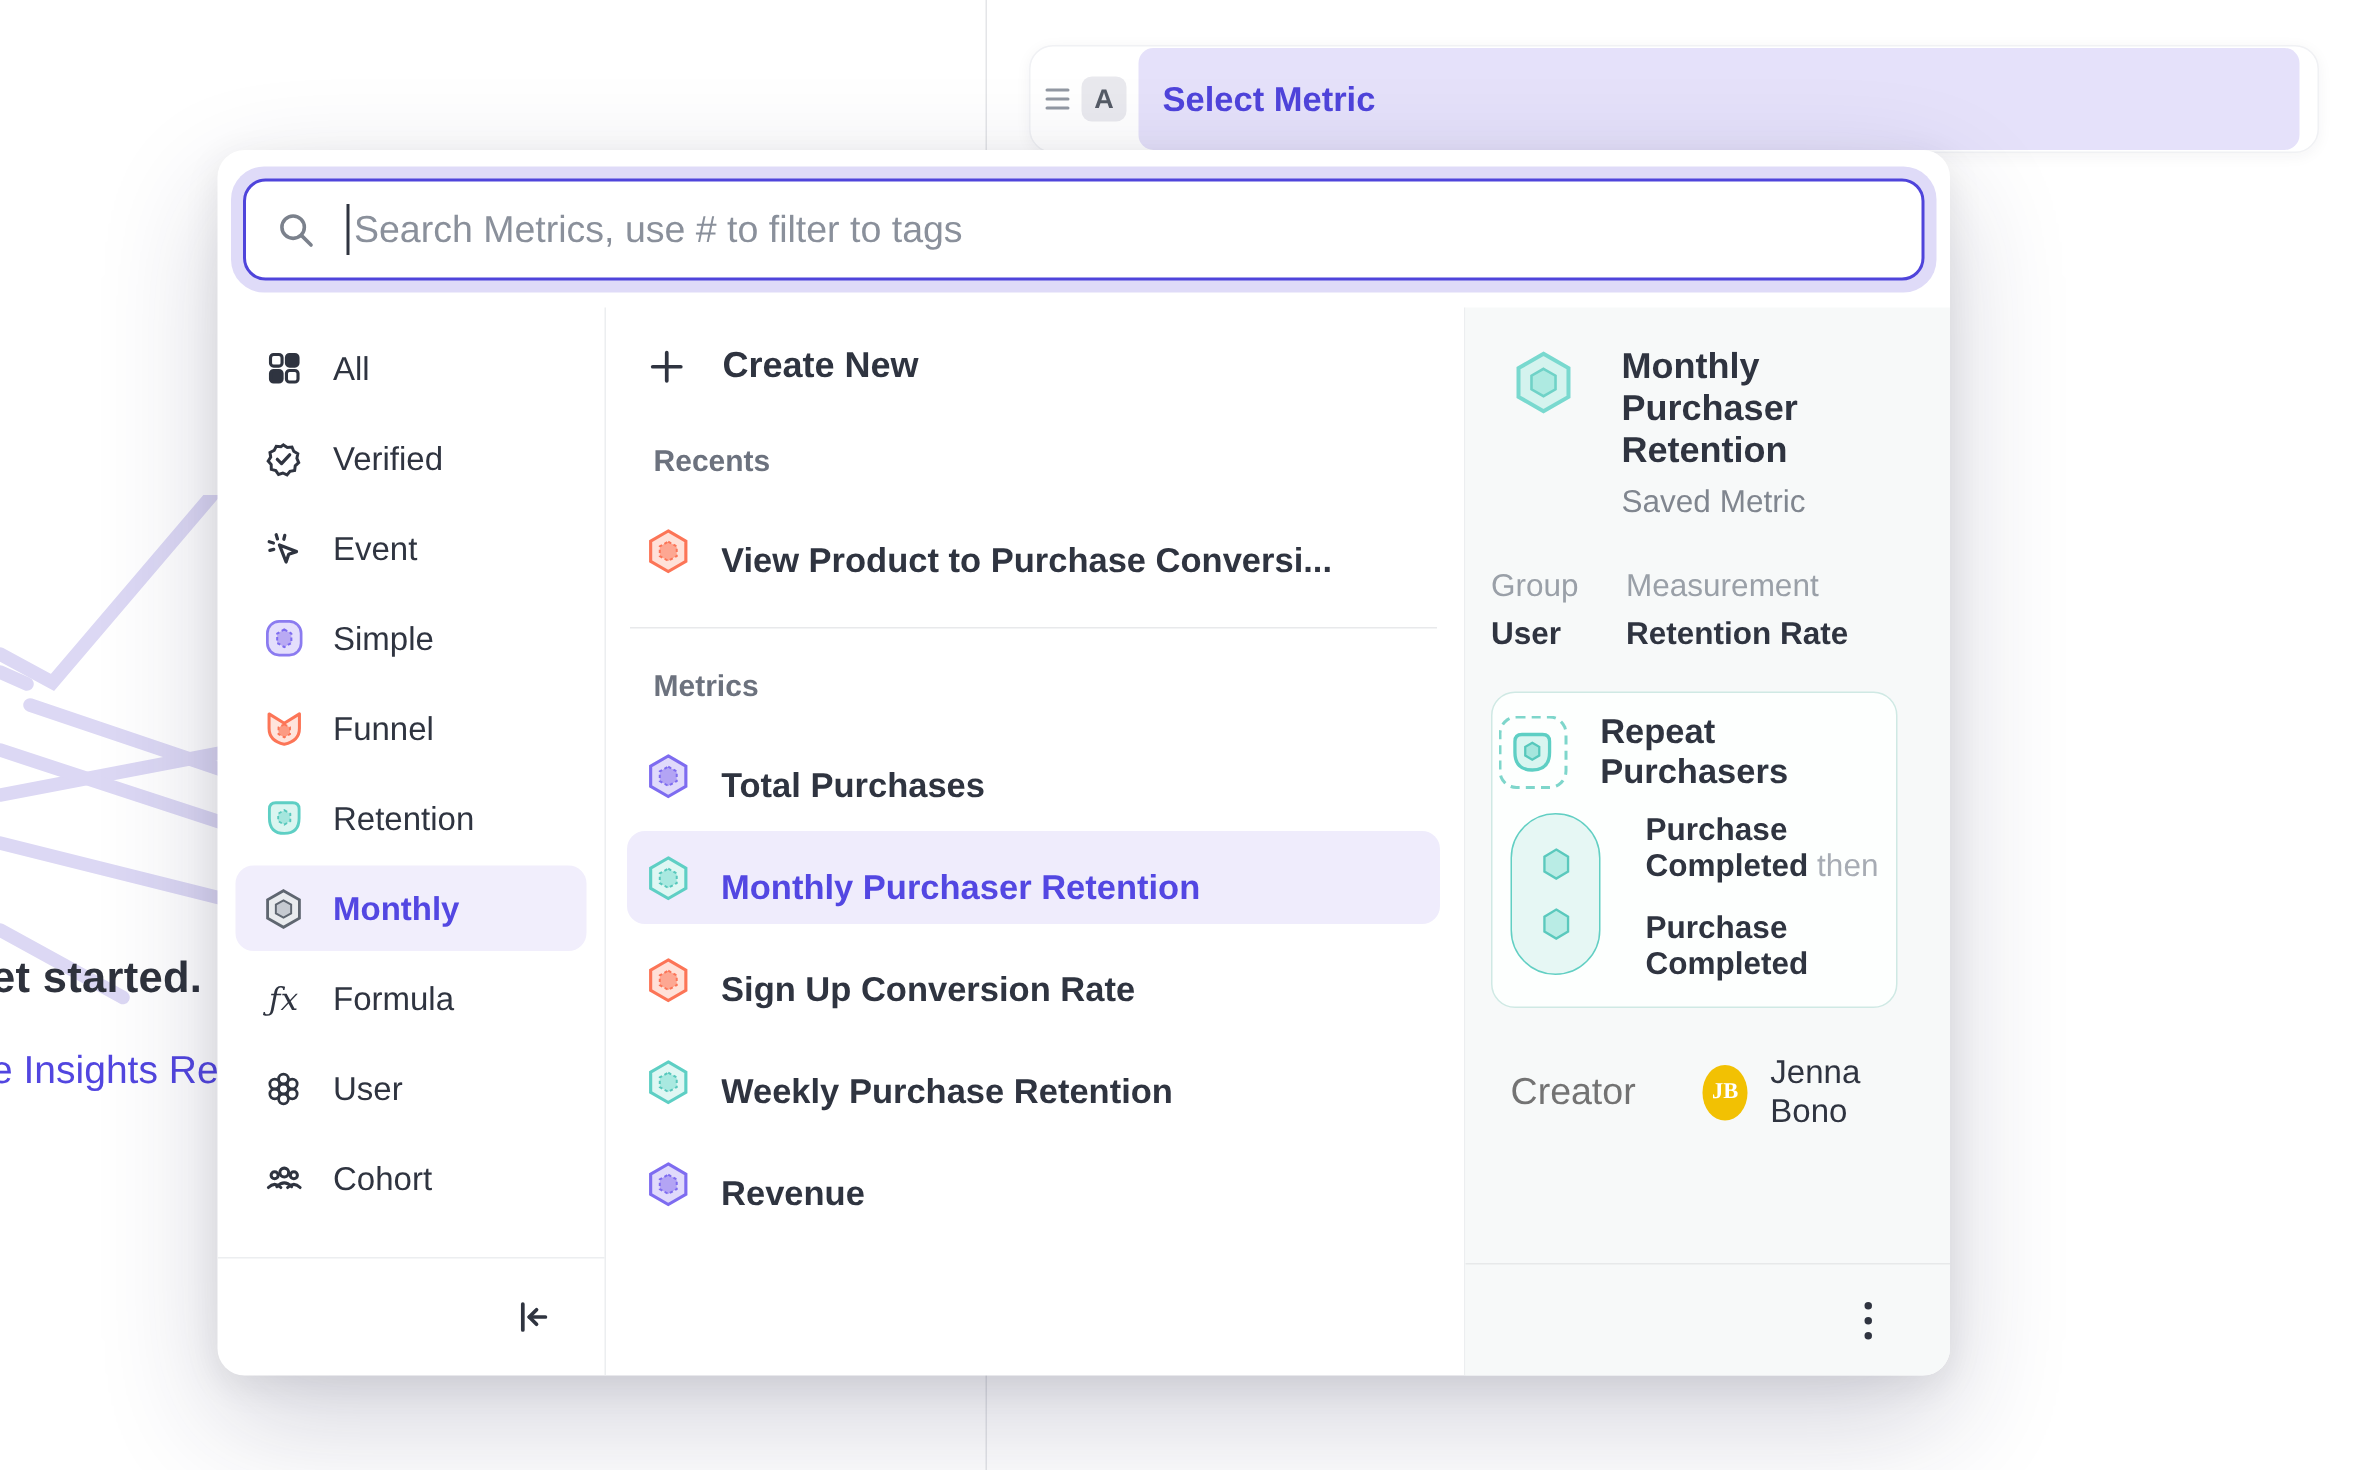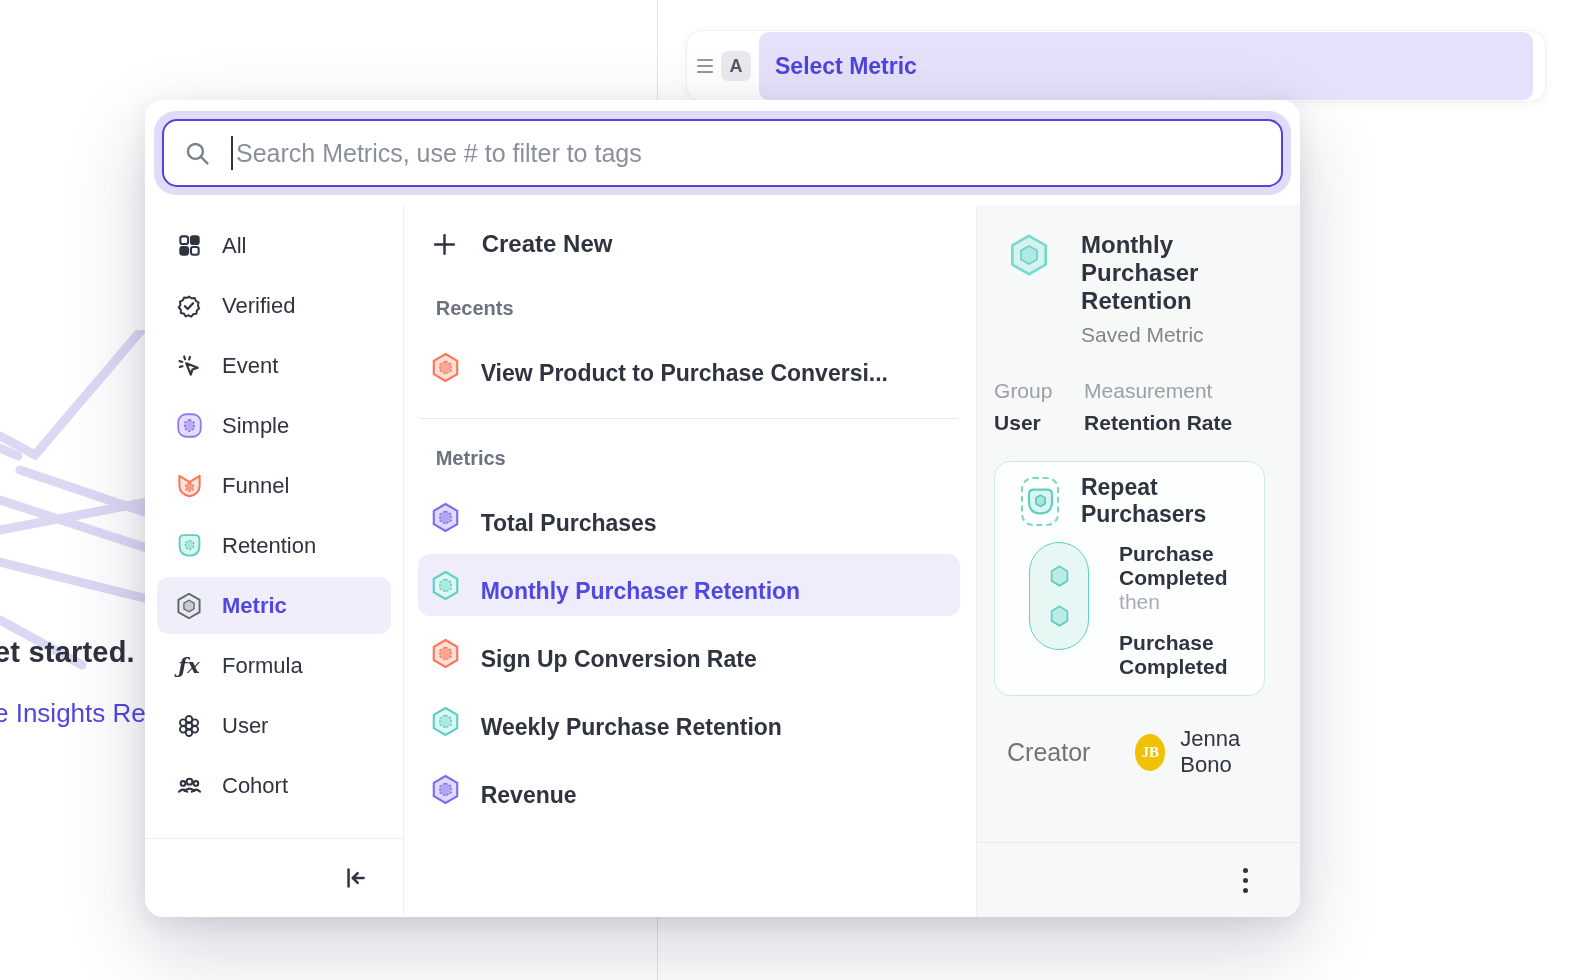--- a/index.html
+++ b/index.html
@@ -40,21 +40,21 @@
   .modal-body { flex:1; display:flex; min-height:0; }
 
   
   .sidebar { width:259px; border-right:1px solid #eceef0; display:flex; flex-direction:column; padding-top:12px; }
   .side-items { flex:1; padding:0 12px; }
   .side-item { height:57px; border-radius:12px; display:flex; align-items:center; padding:0 8px 0 18px; cursor:pointer; margin-bottom:3px; }
   .side-item .icn { width:28px; height:28px; display:flex; align-items:center; justify-content:center; margin-right:19px; }
   .side-item .lbl { font-size:22px; font-weight:500; color:#2f3440; }
   .side-item.active { background:#f1eefc; }
   .side-item.active .lbl { color:#5347e2; font-weight:600; }
-  .fx { font-family:"DejaVu Serif", serif; font-style:italic; font-size:21px; font-weight:700; color:#2f3440; }
+  .fx { font-family:"DejaVu Serif", serif; font-style:italic; font-size:21px; font-weight:400; color:#2f3440; }
   .side-footer { border-top:1px solid #eceef0; height:79px; display:flex; align-items:center; justify-content:flex-end; padding-right:30px; }
   .collapse-btn { width:36px; height:36px; display:flex; align-items:center; justify-content:center; cursor:pointer; border-radius:8px; }
 
   
   .col-list { width:574px; border-right:1px solid #eceef0; padding:10px 16px 0 14px; overflow:hidden; }
   .create-row { height:58px; display:flex; align-items:center; padding:0 10px 0 12px; border-radius:12px; cursor:pointer; }
   .create-row .plus { width:30px; height:30px; margin-right:22px; display:flex; align-items:center; justify-content:center; }
   .create-row .lbl { font-size:24px; font-weight:600; color:#2f3440; }
   .sec-label { font-size:20px; font-weight:600; color:#6c727e; margin:24px 0 0 18px; }
   .mrow { height:62px; display:flex; align-items:center; border-radius:12px; padding:0 10px 0 12px; cursor:pointer; margin-top:6px; }
@@ -68,21 +68,21 @@
   .detail { flex:1; background:#f7f9f9; display:flex; flex-direction:column; }
   .detail-scroll { flex:1; padding:26px 24px 0 17px; }
   .d-header { display:flex; margin-left:13px; }
   .d-hex { width:44px; height:44px; margin:2px 30px 0 0; flex:0 0 auto; }
   .d-title { font-size:24px; font-weight:700; color:#2f3440; }
   .d-sub { font-size:21px; color:#80868f; margin-top:8px; }
   .d-fields { display:flex; margin-top:32px; }
   .d-field .f-lbl { font-size:21px; color:#9aa0a8; }
   .d-field .f-val { font-size:21px; font-weight:700; color:#2f3440; margin-top:8px; }
   .d-field:first-child { width:90px; }
-  .def-card { margin:26px 11px 0 0; background:#fdfffe; border:1.5px solid #cfe9e4; border-radius:16px; padding:12px 26px 16px; }
+  .def-card { margin:26px 11px 0 0; background:#fdfffe; border:1.5px solid #cfe9e4; border-radius:16px; padding:12px 4px 16px; }
   .def-head { display:flex; align-items:center; }
   .def-icon-box { width:49px; height:49px; border:2px dashed #7ed6cb; border-radius:12px; display:flex; align-items:center; justify-content:center; margin-right:22px; }
   .def-name { font-size:23px; font-weight:700; color:#2f3440; }
   .def-body { display:flex; margin:14px 0 0 8px; }
   .capsule { width:60px; height:108px; border:1.5px solid #62cfc3; background:#e6f7f4; border-radius:31px;
     display:flex; flex-direction:column; align-items:center; justify-content:center; gap:13px; flex:0 0 auto; }
   .steps { margin-left:30px; display:flex; flex-direction:column; justify-content:center; gap:17px; }
   .step { font-size:21px; font-weight:700; color:#2f3440; }
   .step .then { color:#a7acb4; font-weight:500; }
   .creator-row { display:flex; align-items:center; margin:30px 0 0 13px; }
@@ -204,21 +204,21 @@
               </span>
             <span class="lbl">Retention</span>
           </div>
           <div class="side-item active">
             <span class="icn">
               <svg width="28" height="28" viewBox="0 0 28 28">
                 <path d="M14 1.8 L24.6 7.9 V20.1 L14 26.2 L3.4 20.1 V7.9 Z" fill="#e9ebee" stroke="#5f6670" stroke-width="1.9"></path>
                 <path d="M14 8.2 L19.1 11.1 V16.9 L14 19.8 L8.9 16.9 V11.1 Z" fill="#c6cad1" stroke="#5f6670" stroke-width="1.3"></path>
               </svg>
               </span>
-            <span class="lbl">Metric</span>
+            <span class="lbl">Monthly</span>
           </div>
           <div class="side-item">
             <span class="icn">
                 <span class="fx">ƒx</span>
               </span>
             <span class="lbl">Formula</span>
           </div>
           <div class="side-item">
             <span class="icn">
               <svg width="26" height="26" viewBox="0 0 24 24" fill="none" stroke="#2f3440" stroke-width="1.7">

